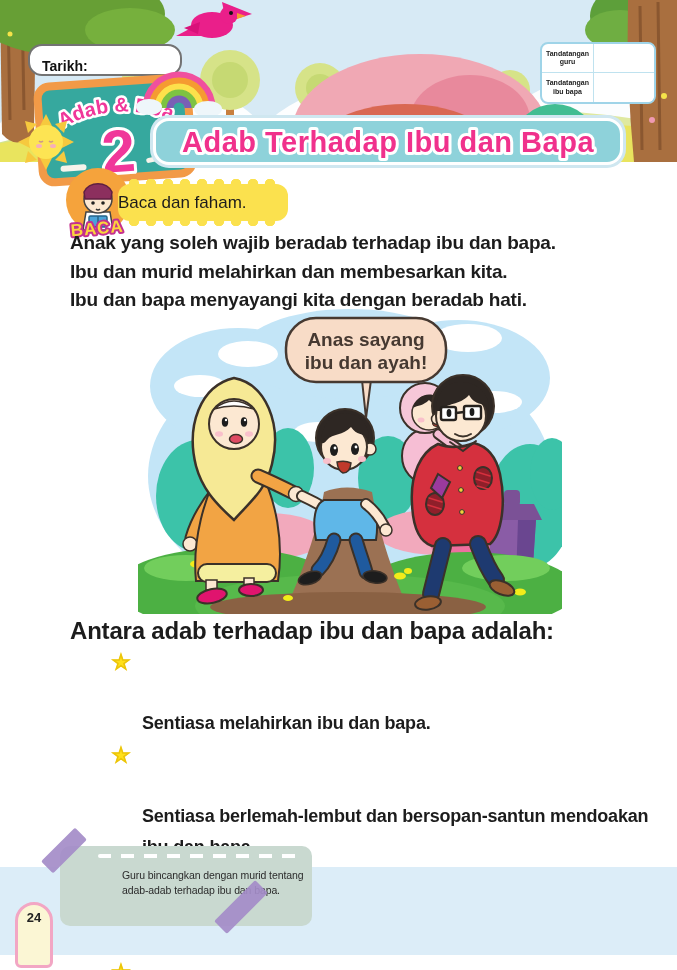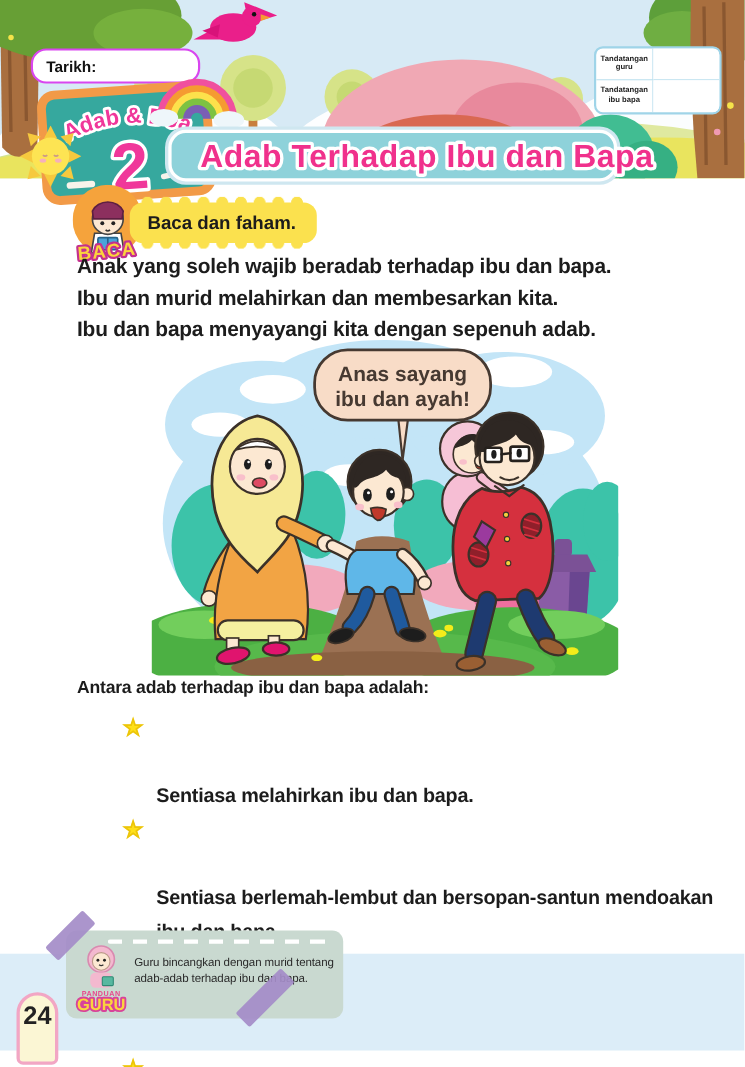--- a/index.html
+++ b/index.html
@@ -4,21 +4,21 @@
 <style>
   html,body{margin:0;padding:0;background:#fff;}
   .page{position:relative;width:677px;height:970px;background:#fff;overflow:hidden;
         font-family:"Liberation Sans",sans-serif;}
   .abs{position:absolute;}
 
   
   .scene{left:0;top:0;width:677px;height:162px;}
 
   .tarikh-box{left:28px;top:44px;width:150px;height:28px;background:#fff;
-    border:2px solid #d946ef;border-radius:14px;display:flex;align-items:center;}
+    border:2px solid #737373;border-radius:14px;display:flex;align-items:flex-end;}
   .tarikh-label{font-size:14px;font-weight:bold;color:#111;margin-left:12px;}
 
   .sig-table{left:540px;top:42px;width:112px;height:58px;background:#fff;
     border:2px solid #9fd4e8;border-radius:8px;display:grid;
     grid-template-columns:52px 1fr;grid-template-rows:1fr 1fr;overflow:hidden;}
   .sig-label{font-size:7px;font-weight:bold;color:#222;display:flex;align-items:center;
     justify-content:center;text-align:center;border-right:1.5px solid #bfe2ef;padding:1px 2px;line-height:1.15;}
   .sig-label.rowtop{border-bottom:1.5px solid #bfe2ef;}
   .sig-cell{background:#fff;}
   .sig-cell.rowtop{border-bottom:1.5px solid #bfe2ef;}
@@ -27,64 +27,64 @@
   .board{left:36px;top:78px;width:158px;height:104px;background:#36a89e;
     border:8px solid #f29a47;border-radius:16px;transform:rotate(-4deg);box-sizing:border-box;}
   .chalk{position:absolute;background:#f7f3ea;border-radius:3px;}
   .chalk.c1{left:14px;bottom:6px;width:26px;height:6px;}
   .chalk.c2{right:20px;bottom:10px;width:22px;height:5px;transform:rotate(-8deg);}
   .board-svg{position:absolute;left:-6px;top:-6px;}
 
   .rainbow{left:136px;top:58px;width:86px;height:58px;}
   .sun{left:18px;top:114px;width:56px;height:56px;}
 
-  .title-banner{left:153px;top:118px;width:408px;height:47px;background:#8ed2da;
+  .title-banner{left:153px;top:118px;width:470px;height:47px;background:#8ed2da;
     border:3px solid #fff;border-radius:16px;box-shadow:0 0 0 3px #cfe7f0;box-sizing:border-box;}
   .title-svg{position:absolute;left:0;top:0;}
 
   
   .baca-circle{left:66px;top:168px;width:64px;height:64px;}
   .baca-word{left:58px;top:214px;width:78px;height:26px;transform:rotate(-5deg);}
   .baca-banner{left:118px;top:184px;width:170px;height:37px;background:#fbe14e;border-radius:12px;}
   .baca-banner::before,.baca-banner::after{content:"";position:absolute;left:8px;right:8px;height:10px;
     background:radial-gradient(circle at 8px 5px,#fbe14e 5px,transparent 5.6px);
     background-size:17px 10px;background-repeat:repeat-x;}
   .baca-banner::before{top:-5px;}
   .baca-banner::after{bottom:-5px;}
-  .baca-text{line-height:37px;padding-left:16px;font-size:17px;font-weight:bold;color:#1c1c1c;}
+  .baca-text{line-height:37px;font-size:17px;font-weight:normal;color:#1c1c1c;}
 
   
   .intro{left:70px;top:229px;width:580px;font-size:19px;font-weight:bold;color:#1c1c1c;
     line-height:28.5px;letter-spacing:-0.2px;}
 
   
   .illus{left:138px;top:306px;width:424px;height:308px;}
 
   
-  .list-heading{left:70px;top:617px;font-size:16px;font-weight:bold;color:#1c1c1c;letter-spacing:-0.2px;}
+  .list-heading{left:70px;top:617px;font-size:24px;font-weight:bold;color:#1c1c1c;letter-spacing:-0.2px;}
   .adab-list{left:112px;top:646px;width:545px;margin:0;padding:0;}
   .adab-list li{list-style:none;position:relative;padding-left:30px;line-height:31px;
     font-size:18px;font-weight:bold;color:#1c1c1c;white-space:pre-line;letter-spacing:-0.2px;}
   .star{position:absolute;left:0;top:1px;font-size:20px;color:#ffe01a;
     -webkit-text-stroke:0.8px #ecc50a;}
 
   
   .band{left:0;top:867px;width:677px;height:88px;background:#dcedf8;}
   .note-box{left:60px;top:846px;width:252px;height:80px;background:#c9d9d0;border-radius:10px;}
   .note-dashes{position:absolute;top:8px;left:38px;right:14px;height:4px;border-radius:2px;
     background:repeating-linear-gradient(90deg,#fff 0 13px,transparent 13px 23px);}
   .guru-badge{position:absolute;left:8px;top:12px;width:48px;height:62px;}
   .note-text{position:absolute;left:62px;top:22px;width:185px;font-size:10.5px;font-weight:normal;
     color:#2b2b2b;line-height:15px;white-space:pre-line;letter-spacing:-0.1px;}
   .tape{background:#a48cc8;opacity:.92;border-radius:2px;transform:rotate(-45deg);}
   .tape1{left:40px;top:842px;width:48px;height:17px;}
   .tape2{left:212px;top:898px;width:58px;height:18px;}
   .page-badge{left:15px;top:902px;width:38px;height:66px;background:#fbf6d4;
     border:3px solid #f2a6c4;border-radius:19px 19px 6px 6px;box-sizing:border-box;text-align:center;}
-  .page-num{font-size:23px;font-weight:bold;color:#222;margin-top:5px;}
+  .page-num{font-size:13px;font-weight:bold;color:#222;margin-top:5px;}
 </style>
 </head>
 <body>
 
 <div class="page">
 
   <div class="abs scene">
     <svg width="677" height="162" viewBox="0 0 677 162">
       <rect x="0" y="0" width="677" height="162" fill="#d7eaf5"></rect>
       <ellipse cx="130" cy="150" rx="140" ry="72" fill="#ffffff" opacity="0.95"></ellipse>
@@ -237,21 +237,21 @@
       <text x="39" y="20" text-anchor="middle" font-family="Liberation Sans,sans-serif" font-size="17" font-weight="bold" fill="#fbd43d" stroke="#c4308e" stroke-width="4" paint-order="stroke" stroke-linejoin="round" letter-spacing="1">BACA</text>
     </svg>
   </div>
   <div class="abs baca-banner">
     <div class="baca-text">Baca dan faham.</div>
   </div>
 
   <div class="abs intro">
     <div>Anak yang soleh wajib beradab terhadap ibu dan bapa.</div>
     <div>Ibu dan murid melahirkan dan membesarkan kita.</div>
-    <div>Ibu dan bapa menyayangi kita dengan sepenuh adab.</div>
+    <div>Ibu dan bapa menyayangi kita dengan beradab hati.</div>
   </div>
 
   <div class="abs illus">
     <svg width="424" height="308" viewBox="0 0 424 308">
 
       <g fill="#c3e5f7">
         <ellipse cx="212" cy="170" rx="202" ry="135"></ellipse>
         <ellipse cx="100" cy="80" rx="88" ry="58"></ellipse>
         <ellipse cx="320" cy="72" rx="92" ry="58"></ellipse>
         <ellipse cx="212" cy="48" rx="110" ry="45"></ellipse>
@@ -430,33 +430,20 @@
       <span class="star">★</span>
       
     </li>
 
   </ul>
 
   <div class="abs band"></div>
 
   <div class="abs note-box">
     <div class="note-dashes"></div>
-    <div class="guru-badge">
-      <svg width="48" height="62" viewBox="0 0 48 62">
-        <circle cx="24" cy="14" r="12" fill="#f3b9cf" stroke="#d98ab0" stroke-width="1.5"></circle>
-        <circle cx="24" cy="16" r="8" fill="#fce8d2" stroke="#b98" stroke-width="1"></circle>
-        <circle cx="21" cy="15" r="1.3" fill="#222"></circle>
-          <circle cx="27" cy="15" r="1.3" fill="#222"></circle>
-        <path d="M 22 19 q 2 1.6 4 0" stroke="#333" stroke-width="1" fill="none"></path>
-        <rect x="14" y="26" width="20" height="14" rx="5" fill="#f3b9cf"></rect>
-        <rect x="25" y="30" width="10" height="8" rx="1" fill="#58b8a0" stroke="#2f8a74"></rect>
-        <text x="24" y="47" text-anchor="middle" font-family="Liberation Sans,sans-serif" font-size="6.5" font-weight="bold" fill="#e8488c" letter-spacing="0.5">PANDUAN</text>
-        <text x="24" y="60" text-anchor="middle" font-family="Liberation Sans,sans-serif" font-size="15" font-weight="bold" fill="#fbd43d" stroke="#d8439a" stroke-width="3.5" paint-order="stroke" stroke-linejoin="round">GURU</text>
-      </svg>
-    </div>
     <div class="note-text">Guru bincangkan dengan murid tentang
 adab-adab terhadap ibu dan bapa.</div>
   </div>
   <div class="abs tape tape1"></div>
   <div class="abs tape tape2"></div>
 
   <div class="abs page-badge">
     <div class="page-num">24</div>
   </div>
 

